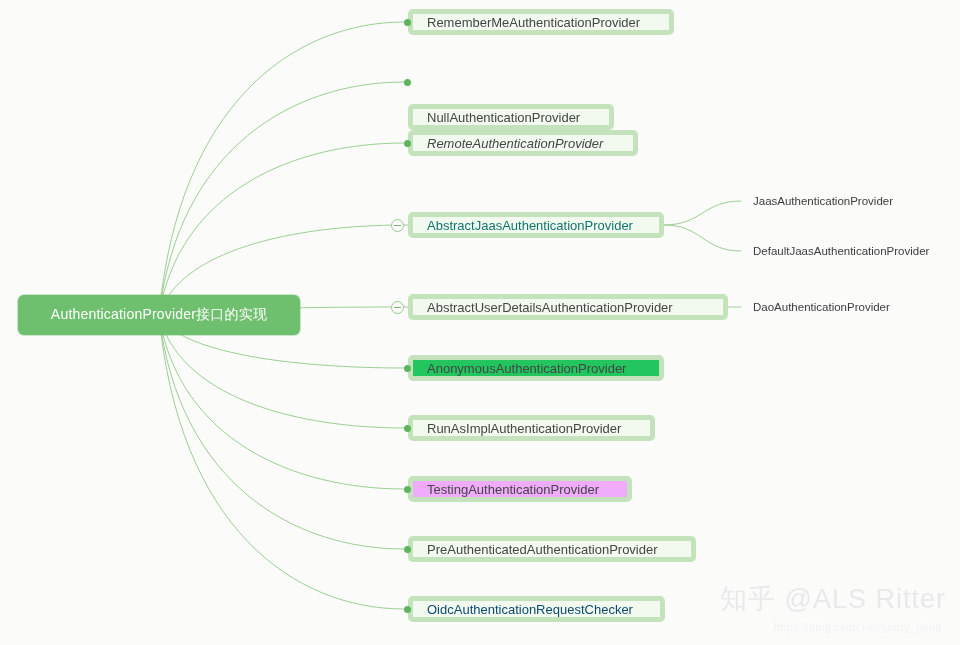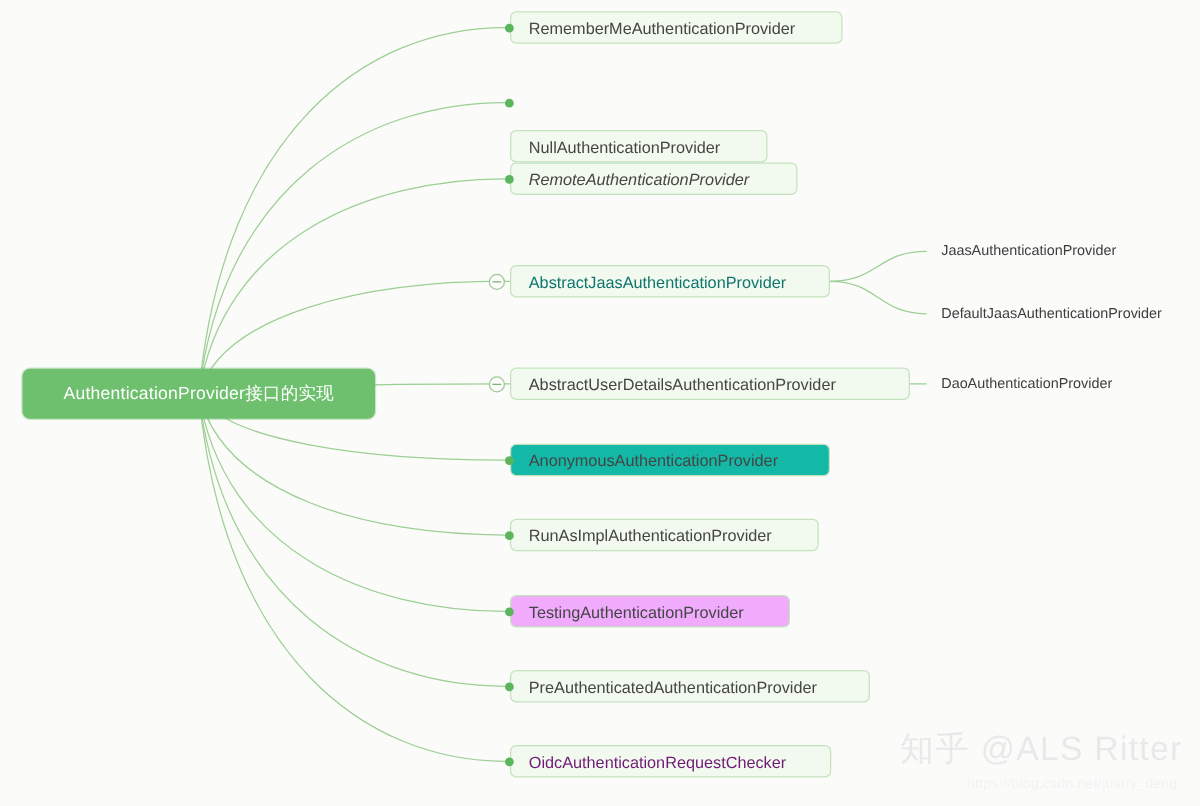--- a/index.html
+++ b/index.html
@@ -39,21 +39,21 @@
     padding: 0 12px;
     white-space: nowrap;
     box-shadow: 0 0 0 1px rgba(110,192,110,.35);
   }
 
   
   .node2 {
     position: absolute;
     box-sizing: border-box;
     background: #f2f9ef;
-    border: 1px solid #a3a3a3;
+    border: 5px solid #a3a3a3;
     border-radius: 5px;
     color: #454545;
     font-size: 13px;
     display: flex;
     align-items: center;
     padding: 0 14px;
     white-space: nowrap;
     height: 26px;
   }
 
@@ -161,37 +161,37 @@
         <span>AbstractJaasAuthenticationProvider</span>
       </div>
       <div class="toggle" style="left: 391px; top: 218.5px;"></div>
       <div class="node3" style="left: 753px; top: 194px;"><span>JaasAuthenticationProvider</span></div>
       <div class="node3" style="left: 753px; top: 244px;"><span>DefaultJaasAuthenticationProvider</span></div>
       <div class="node2" style="left: 408px; top: 294px; width: 320px; background: rgb(242, 249, 239); border-color: rgb(196, 227, 189); color: rgb(69, 69, 69);">
         <span>AbstractUserDetailsAuthenticationProvider</span>
       </div>
       <div class="toggle" style="left: 391px; top: 300.5px;"></div>
       <div class="node3" style="left: 753px; top: 300px;"><span>DaoAuthenticationProvider</span></div>
-      <div class="node2" style="left: 408px; top: 355px; width: 256px; background: #14b8a6; border-color: rgb(196, 227, 189); color: rgb(69, 69, 69);">
+      <div class="node2" style="left: 408px; top: 355px; width: 256px; background: #22c55e; border-color: rgb(196, 227, 189); color: rgb(69, 69, 69);">
         <span>AnonymousAuthenticationProvider</span>
       </div>
       <div class="dot" style="left: 404px; top: 364.5px; background: rgb(92, 181, 92);"></div>
       <div class="node2" style="left: 408px; top: 415px; width: 247px; background: rgb(242, 249, 239); border-color: rgb(196, 227, 189); color: rgb(69, 69, 69);">
         <span>RunAsImplAuthenticationProvider</span>
       </div>
       <div class="dot" style="left: 404px; top: 424.5px; background: rgb(92, 181, 92);"></div>
       <div class="node2" style="left: 408px; top: 476px; width: 224px; background: #f0abfc; border-color: rgb(196, 227, 189); color: rgb(69, 69, 69);">
         <span>TestingAuthenticationProvider</span>
       </div>
       <div class="dot" style="left: 404px; top: 485.5px; background: rgb(92, 181, 92);"></div>
       <div class="node2" style="left: 408px; top: 536px; width: 288px; background: rgb(242, 249, 239); border-color: rgb(196, 227, 189); color: rgb(69, 69, 69);">
         <span>PreAuthenticatedAuthenticationProvider</span>
       </div>
       <div class="dot" style="left: 404px; top: 545.5px; background: rgb(92, 181, 92);"></div>
-      <div class="node2" style="left: 408px; top: 596px; width: 257px; background: rgb(242, 249, 239); border-color: rgb(196, 227, 189); color: #701a75;">
+      <div class="node2" style="left: 408px; top: 596px; width: 257px; background: rgb(242, 249, 239); border-color: rgb(196, 227, 189); color: #0c4a6e;">
         <span>OidcAuthenticationRequestChecker</span>
       </div>
       <div class="dot" style="left: 404px; top: 605.5px; background: rgb(92, 181, 92);"></div>
     </div>
 
   <div class="watermark">知乎 @ALS Ritter</div>
   <div class="watermark-url">https://blog.csdn.net/justry_deng</div>
 
 </div>
 

